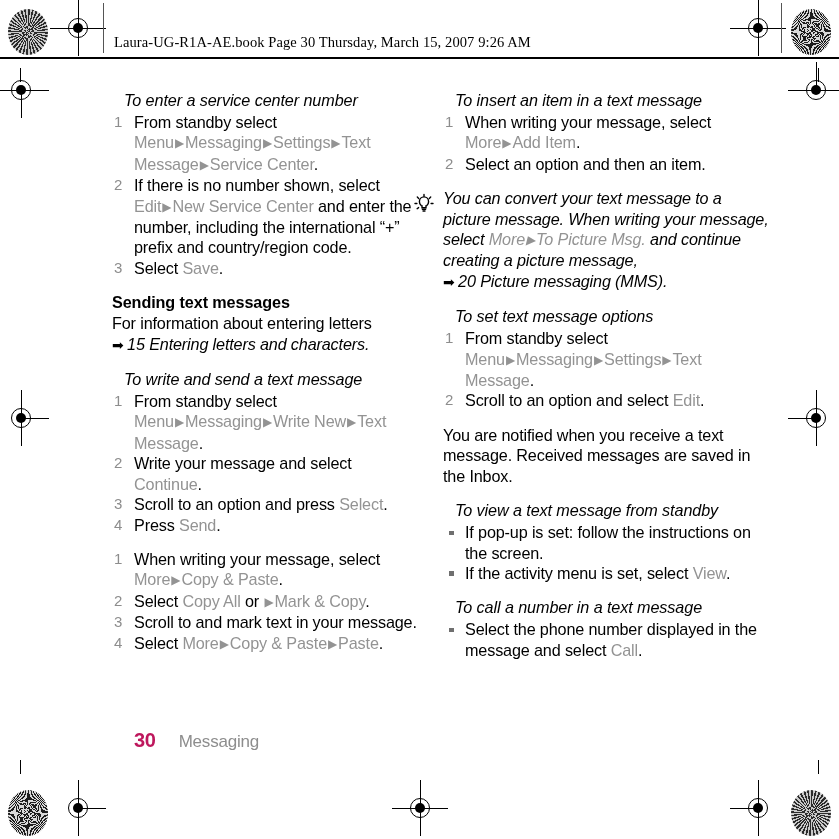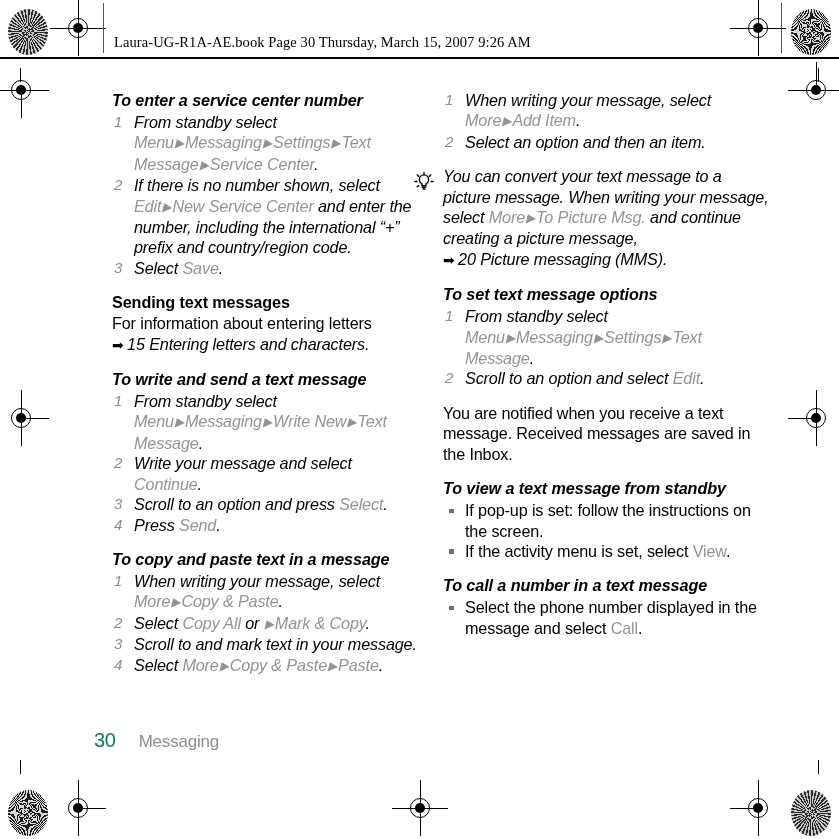--- a/index.html
+++ b/index.html
@@ -44,32 +44,32 @@
   .filestamp{
     position:absolute;left:114px;top:34px;
     font-family:"Liberation Serif", serif;
     font-size:14.5px;letter-spacing:.1px;color:#000;white-space:nowrap;
   }
   .col{position:absolute;top:90px;width:310px;}
   .col-left{left:112px;}
   .col-right{left:443px;width:330px;}
 
   h3.sec{
-    font-size:16.2px;font-weight:bold;font-style:italic;
-    margin:0 0 2px 0;line-height:20px;letter-spacing:-.1px;
+    font-size:16.2px;font-weight:normal;font-style:italic;
+    margin:0 0 2px 12px;line-height:20px;letter-spacing:-.1px;
   }
   h3.sub{
     font-size:16.2px;font-weight:bold;font-style:normal;
     margin:0 0 1px 0;line-height:20px;letter-spacing:-.1px;
   }
   p.body{font-size:16.2px;line-height:20.4px;margin:0;letter-spacing:-.15px;}
   .ui{color:#939393;}
   .arrow{color:#939393;font-size:12px;vertical-align:1px;padding:0 1px;}
 
-  ol.steps{margin:0;padding:0;list-style:none;counter-reset:st;font-style:italic;}
+  ol.steps{margin:0;padding:0;list-style:none;counter-reset:st;}
   ol.steps>li{
     counter-increment:st;position:relative;padding-left:22px;
     font-size:16.2px;line-height:20.4px;letter-spacing:-.15px;margin:0;
   }
   ol.steps>li:before{
     content:counter(st);position:absolute;left:2px;top:0;
     color:#8d8d8d;font-size:15px;font-weight:normal;
   }
 
   ul.bullets{margin:0;padding:0;list-style:none;}
@@ -89,21 +89,21 @@
     font-size:16.2px;line-height:20.4px;font-style:italic;
     margin:0;letter-spacing:-.15px;
   }
   .tipicon{position:absolute;left:-31px;top:4px;width:24px;height:24px;}
 
   .xref{font-style:italic;}
   .solidarrow{font-size:14px;font-style:normal;letter-spacing:-1px;}
 
   
   .footer{position:absolute;left:94px;top:729px;display:flex;align-items:baseline;}
-  .folio{font-size:20px;font-weight:normal;color:#0f766e;letter-spacing:-.3px;}
+  .folio{font-size:20px;font-weight:bold;color:#be185d;letter-spacing:-.3px;margin-left:40px;}
   .running{font-size:17px;color:#8d8d8d;margin-left:23px;letter-spacing:-.2px;}
 </style>
 </head>
 <body>
 
 <div class="burst" style="left:8px;top:9px;"></div>
 <div class="burst fine" style="left:791px;top:9px;"></div>
 <div class="burst fine" style="left:8px;top:790px;"></div>
 <div class="burst" style="left:791px;top:790px;"></div>
 
@@ -196,31 +196,31 @@
   <h3 class="sec">To write and send a text message</h3>
   <ol class="steps">
       <li><span>From standby select </span><span class="ui">Menu</span><span class="arrow">▶</span><span class="ui">Messaging</span><span class="arrow">▶</span><span class="ui">Write New</span><span class="arrow">▶</span><span class="ui">Text Message</span><span>.</span></li>
       <li><span>Write your message and select </span><span class="ui">Continue</span><span>.</span></li>
       <li><span>Scroll to an option and press </span><span class="ui">Select</span><span>.</span></li>
       <li><span>Press </span><span class="ui">Send</span><span>.</span></li>
     </ol>
 
   <div class="gap"></div>
 
-  <h3 class="sec">To copy and paste text in a message</h3>
   <ol class="steps">
       <li><span>When writing your message, select </span><span class="ui">More</span><span class="arrow">▶</span><span class="ui">Copy &amp; Paste</span><span>.</span></li>
       <li><span>Select </span><span class="ui">Copy All</span><span> or </span><span class="arrow">▶</span><span class="ui">Mark &amp; Copy</span><span>.</span></li>
       <li><span>Scroll to and mark text in your message.</span></li>
       <li><span>Select </span><span class="ui">More</span><span class="arrow">▶</span><span class="ui">Copy &amp; Paste</span><span class="arrow">▶</span><span class="ui">Paste</span><span>.</span></li>
     </ol>
 </div>
 
 <div class="col col-right">
 
+  <h3 class="sec">To insert an item in a text message</h3>
   <ol class="steps">
       <li><span>When writing your message, select </span><span class="ui">More</span><span class="arrow">▶</span><span class="ui">Add Item</span><span>.</span></li>
       <li><span>Select an option and then an item.</span></li>
     </ol>
 
   <div class="gap"></div>
 
   <div class="note">
     <span class="tipicon">
       <svg viewBox="0 0 24 24" width="24" height="24">

